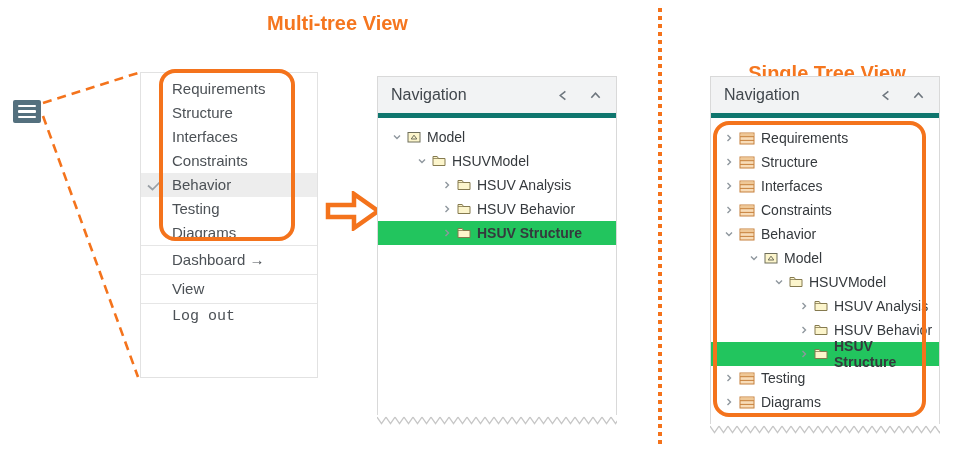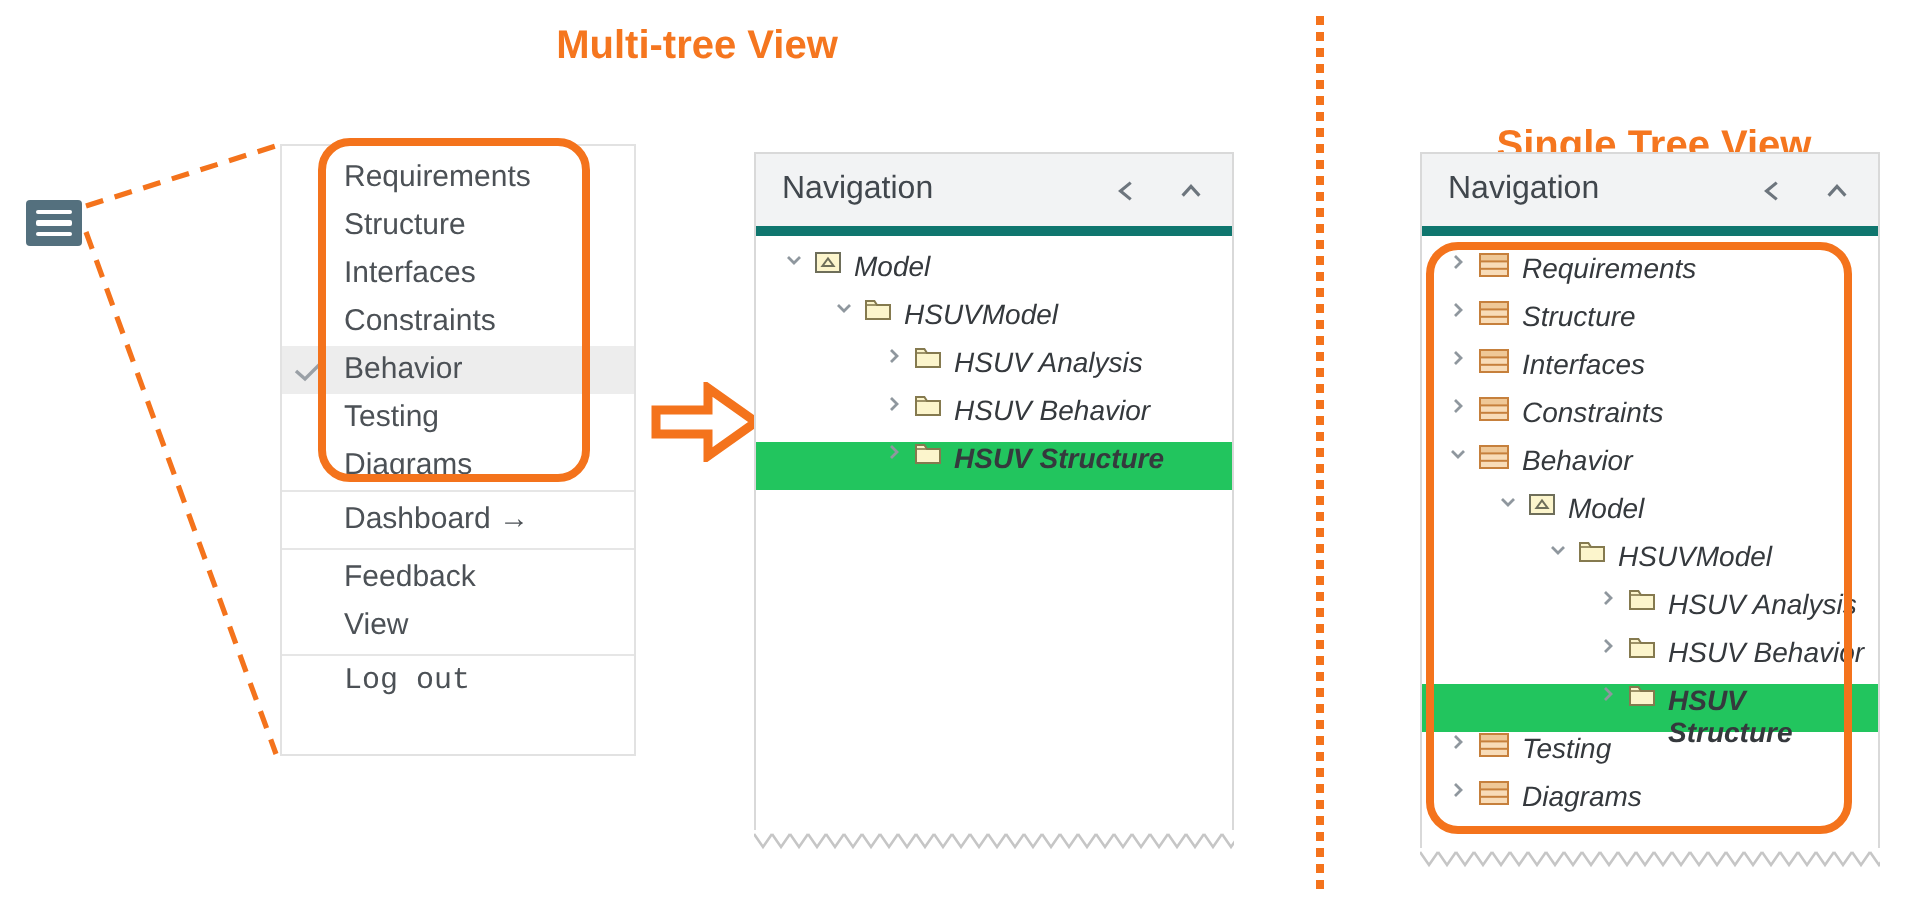--- a/index.html
+++ b/index.html
@@ -37,21 +37,21 @@
   .panel{position:absolute;background:#fff;border:1px solid #d9d9d9;border-bottom:none;
          box-sizing:border-box;}
   .panel-header{height:41px;background:#f2f3f4;border-bottom:5px solid #0f766e;display:flex;
                 align-items:center;padding:0 12px 0 13px;box-sizing:border-box;}
   .panel-title{font-size:16px;color:#41474d;flex:1;}
   .hdr-btn{width:18px;height:18px;display:flex;align-items:center;justify-content:center;
            cursor:pointer;margin-left:14px;}
 
   
   .tree{padding-top:7px;}
-  .trow{height:24px;display:flex;align-items:flex-start;font-size:14px;color:#35393d;cursor:pointer;font-style:italic;}
+  .trow{height:24px;display:flex;align-items:center;font-size:14px;color:#35393d;cursor:pointer;}
   .trow .chev{width:16px;display:flex;justify-content:center;flex:none;}
   .trow .ticon{margin:0 6px 0 2px;display:flex;flex:none;}
   .trow.lvl0{padding-left:11px;}
   .trow.lvl1{padding-left:36px;}
   .trow.lvl2{padding-left:61px;}
   .trow.lvl3{padding-left:86px;}
   .trow.sel{background:#22c55e;font-weight:700;}
   #tree-right .trow.lvl0{padding-left:10px;}
   #tree-right .trow.lvl1{padding-left:35px;}
   #tree-right .trow.lvl2{padding-left:60px;}
@@ -72,21 +72,21 @@
 <div id="canvas">
 
   <svg width="0" height="0" style="position:absolute" aria-hidden="true">
     <defs>
       <pattern id="zz" width="9" height="10" patternUnits="userSpaceOnUse">
         <path d="M0,2 L4.5,8.5 L9,2" fill="none" stroke="#c6c6c6" stroke-width="1.3"></path>
       </pattern>
     </defs>
   </svg>
 
-  <div class="sec-title" style="left:236px;top:12px;width:225px;">Multi-tree View</div>
+  <div class="sec-title" style="left:225px;top:12px;width:225px;">Multi-tree View</div>
   <div class="sec-title" style="left:717px;top:18px;width:220px;margin-top:44px;">Single Tree View</div>
 
   <svg class="abs" style="left:0;top:0;" width="965" height="454" pointer-events="none">
     <line x1="43" y1="103" x2="141" y2="72" stroke="#f4731c" stroke-width="2.6" stroke-dasharray="9 6"></line>
     <line x1="43" y1="116" x2="138" y2="377" stroke="#f4731c" stroke-width="2.6" stroke-dasharray="9 6"></line>
   </svg>
 
   <div id="hamburger">
     <span class="bar"></span>
     <span class="bar"></span>
@@ -109,21 +109,20 @@
       </li>
       <li>Testing</li>
       <li>Diagrams</li>
     </ul>
     <div class="divider"></div>
     <ul class="sec2">
       <li>Dashboard →</li>
     </ul>
     <div class="divider"></div>
     <ul class="sec3">
-      <li>Feedback</li>
       <li>View</li>
     </ul>
     <div class="divider"></div>
     <ul class="sec4">
       <li>Log out</li>
     </ul>
   </div>
 
   <div class="ring" style="left:159px;top:69px;width:136px;height:172px;"></div>
 

